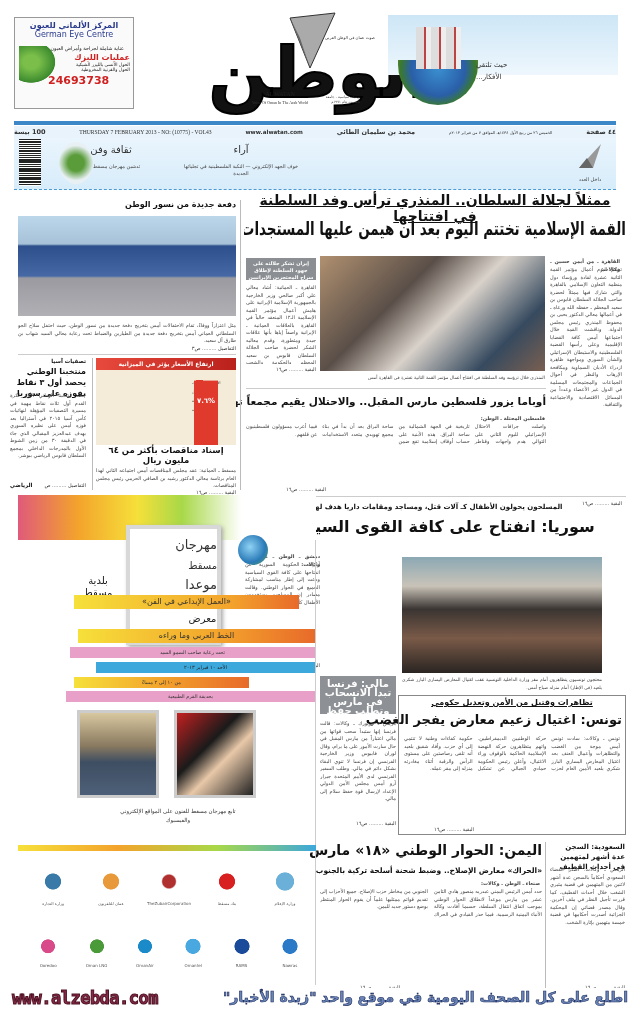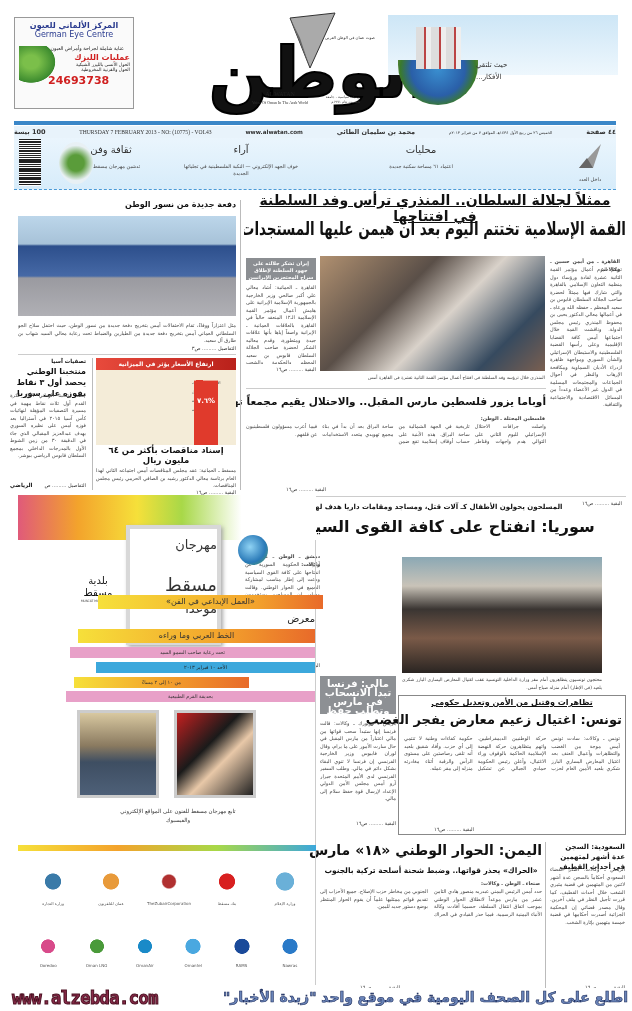--- a/index.html
+++ b/index.html
@@ -68,24 +68,20 @@
   <span style="font-weight:bold;font-size:6.5px">100 بيسة</span>
 </div>
 
 <div class="abs" id="sections">
   <div class="sec" style="right:6px;top:4px;width:40px">
     <svg width="30" height="30" viewBox="0 0 30 30">
         <path d="M4 26 L26 2 L18 26 Z" fill="#999"></path>
         <path d="M4 26 L18 26 L12 16Z" fill="#666"></path>
       </svg>
     <div style="font-size:5px;color:#444">داخل العدد</div>
-  </div>
-  <div class="sec" style="right:120px;top:6px;width:150px">
-    <div class="title">محليات</div>
-    <div class="sub">اعتماد ٦١ مساحة سكنية جديدة</div>
   </div>
   <div class="sec" style="right:310px;top:6px;width:130px">
     <div class="title">آراء</div>
     <div class="sub">خوف الجهد الإلكتروني — النكبة الفلسطينية في تجلياتها الجديدة</div>
   </div>
   <div class="sec" style="right:450px;top:6px;width:110px">
     <div class="title">ثقافة وفن</div>
     <div class="sub">تدشين مهرجان مسقط للفن</div>
   </div>
   <div class="abs" style="left:45px;top:4px;width:34px;height:42px;border-radius:50%;background:radial-gradient(circle,#5a9c3a 30%,#e8f0f4 65%)"></div>
@@ -180,39 +176,39 @@
 <div class="abs" style="left:398px;top:695px;width:228px;height:140px;border:1.5px solid #888"></div>
 <div class="abs t" style="left:404px;top:735px;width:216px;height:92px;overflow:hidden;column-count:3;column-gap:5px">تونس ـ وكالات: سادت تونس أمس موجة من الغضب والتظاهرات وأعمال العنف بعد اغتيال المعارض اليساري البارز شكري بلعيد الأمين العام لحزب حركة الوطنيين الديمقراطيين. واتهم متظاهرون حركة النهضة الإسلامية الحاكمة بالوقوف وراء الاغتيال، وأعلن رئيس الحكومة حمادي الجبالي عن تشكيل حكومة كفاءات وطنية لا تنتمي إلى أي حزب. وأفاد شقيق بلعيد أنه تلقى رصاصتين على مستوى الرأس والرقبة أثناء مغادرته منزله إلى مقر عمله.</div>
 <div class="abs more" style="left:404px;top:826px;width:70px">البقية ......... ص١٦</div>
 
 <div class="abs hd" style="left:550px;top:842px;width:75px;font-size:7px;line-height:10px;text-align:right">السعودية: السجن عدة أشهر لمتهمين في أحداث القطيف</div>
 <div class="abs t" style="left:550px;top:866px;width:75px;height:120px;overflow:hidden">الرياض ـ وكالات: أصدر القضاء السعودي أحكاماً بالسجن عدة أشهر لاثنين من المتهمين في قضية مثيري الشغب خلال أحداث القطيف، كما قررت تأجيل النظر في ملف آخرين. وقال مصدر قضائي إن المحكمة الجزائية أصدرت أحكامها في قضية خمسة متهمين بإثارة الشغب.</div>
 <div class="abs more" style="left:550px;top:984px;width:75px">البقية ......... ص١٦</div>
 <div class="abs vrule" style="left:545px;top:842px;height:150px"></div>
 
 <div class="abs hd" style="left:320px;top:842px;width:222px;font-size:14px;white-space:nowrap">اليمن: الحوار الوطني «١٨» مارس</div>
-<div class="abs hd" style="left:320px;top:866px;width:222px;font-size:7.5px;white-space:nowrap">«الحراك» يحذر قواتها.. وضبط شحنة أسلحة تركية بالجنوب</div>
+<div class="abs hd" style="left:320px;top:866px;width:222px;font-size:7.5px;white-space:nowrap">«الحراك» معارض الإصلاح.. وضبط شحنة أسلحة تركية بالجنوب</div>
 <div class="abs t" style="left:430px;top:880px;width:110px;font-weight:bold">صنعاء ـ الوطن ـ وكالات:</div>
 <div class="abs t" style="left:320px;top:888px;width:222px;height:95px;overflow:hidden;column-count:2;column-gap:6px">حدد أمس الرئيس اليمني عبدربه منصور هادي الثامن عشر من مارس موعداً لانطلاق الحوار الوطني بموجب اتفاق انتقال السلطة، حسبما أفادت وكالة الأنباء اليمنية الرسمية. فيما حذر القيادي في الحراك الجنوبي من مخاطر حزب الإصلاح. جميع الأحزاب إلى تقديم قوائم ممثليها علماً أن يقوم الحوار المنتظر بوضع دستور جديد لليمن.</div>
 <div class="abs more" style="left:320px;top:984px;width:80px">البقية ......... ص١٦</div>
 
 <div class="abs" style="left:18px;top:495px;width:298px;height:490px;border-right:1px solid #ccc">
   <div class="abs" style="left:0;top:0;width:298px;height:45px;background:linear-gradient(90deg,#e05a7a 0%,#f3a32c 20%,#f6e03a 40%,#a8d848 55%,#ffffff 75%)"></div>
   <div class="abs" style="left:108px;top:30px;width:95px;height:120px;border:4px solid #d8d8d8;background:#fff;box-shadow:2px 2px 4px #aaa;text-align:right;padding-top:8px">
     <div style="font-size:13px;color:#333">مهرجان</div>
-    <div style="font-size:18px;color:#333;margin-top:22px">مسقط</div>
+    <div style="font-size:10px;color:#333;margin-top:8px">مسقط</div>
     <div style="font-size:13px;color:#333;margin-top:6px">موعدا</div>
   </div>
   <div class="abs" style="left:55px;top:80px;width:50px;text-align:center">
     <div style="font-size:10px;font-weight:normal;color:#111;line-height:12px">بلدية مسقط</div>
     <div style="font-size:3px;color:#333;direction:ltr">MUSCAT MUNICIPALITY</div>
   </div>
   <div class="abs" style="left:220px;top:40px;width:30px;height:30px;border-radius:50%;background:radial-gradient(circle at 40% 40%,#8fd3f4,#2a7ab8 60%,#5aa050)"></div>
-  <div class="abs" style="left:80px;top:100px;width:225px;height:14px;background:linear-gradient(90deg,#f6e03a,#f3a32c 70%,#e86a2a);text-align:center;font-size:8px;line-height:14px;color:#333">«العمل الإبداعي في الفن»</div>
-  <div class="abs" style="left:72px;top:118px;width:225px;font-size:10px;color:#222">معرض</div>
+  <div class="abs" style="left:56px;top:100px;width:225px;height:14px;background:linear-gradient(90deg,#f6e03a,#f3a32c 70%,#e86a2a);text-align:center;font-size:8px;line-height:14px;color:#333">«العمل الإبداعي في الفن»</div>
+  <div class="abs" style="left:72px;top:118px;width:225px;text-align:center;font-size:10px;color:#222">معرض</div>
   <div class="abs" style="left:60px;top:134px;width:237px;height:14px;background:linear-gradient(90deg,#f6e03a,#f3a32c 60%,#e86a2a);text-align:center;font-size:8px;line-height:14px;color:#333">الخط العربي وما وراءه</div>
   <div class="abs" style="left:52px;top:152px;width:245px;height:11px;background:#e8a0c8;text-align:center;font-size:5px;line-height:11px;color:#333">تحت رعاية صاحب السمو السيد</div>
   <div class="abs" style="left:78px;top:167px;width:219px;height:11px;background:#3ca8dc;text-align:center;font-size:5px;line-height:11px;color:#222">الأحد ١٠ فبراير ٢٠١٣</div>
   <div class="abs" style="left:56px;top:182px;width:175px;height:11px;background:linear-gradient(90deg,#f6e03a,#f3a32c,#e86a2a);text-align:center;font-size:5px;line-height:11px;color:#333">من ١٠ إلى ٢ مساءً</div>
   <div class="abs" style="left:48px;top:196px;width:249px;height:11px;background:#e8a0c8;text-align:center;font-size:5px;line-height:11px;color:#333">بحديقة القرم الطبيعية</div>
   <div class="abs photo" style="left:59px;top:215px;width:82px;height:88px;border:3px solid #ccc;background:linear-gradient(180deg,#d8c8a0 0%,#8a7a60 40%,#3e4e62 60%,#4e6078 100%)"></div>
   <div class="abs photo" style="left:156px;top:215px;width:82px;height:88px;border:3px solid #ccc;background:linear-gradient(135deg,#c42020 0%,#1a1a1a 40%,#e8c8a8 60%,#222 100%)"></div>
   <div class="abs" style="left:90px;top:312px;width:140px;text-align:center;font-size:5.5px;line-height:9px;color:#333">تابع مهرجان مسقط للفنون على المواقع الإلكتروني والفيسبوك</div>
   <div class="abs" style="left:0;top:350px;width:298px;height:6px;background:linear-gradient(90deg,#f6e03a,#f3a32c,#a8d848,#3ca8dc)"></div>
   <div class="abs" style="left:6px;top:362px;width:290px;height:62px;display:flex;justify-content:space-around;align-items:center">

